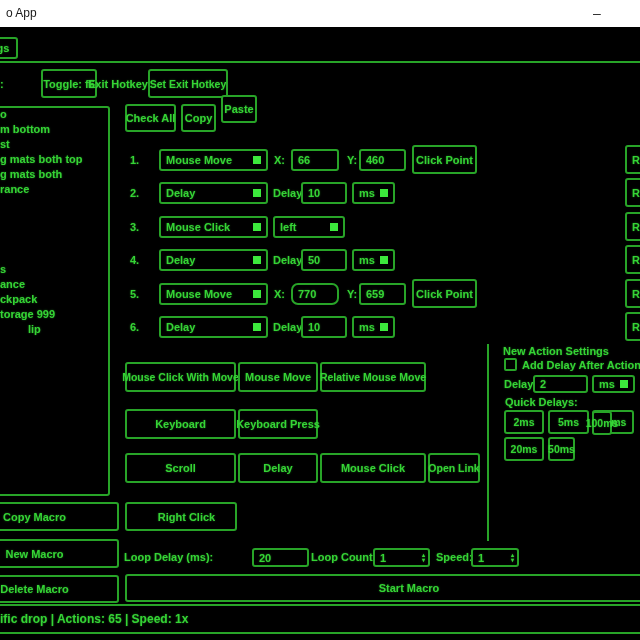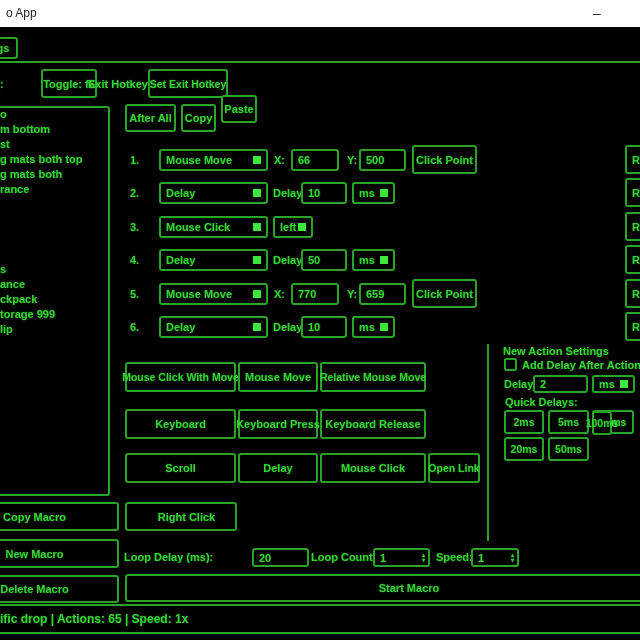--- a/index.html
+++ b/index.html
@@ -47,35 +47,35 @@
   <span class="lbl" style="left:0;top:108px;">o</span>
   <span class="lbl" style="left:0;top:123px;">m bottom</span>
   <span class="lbl" style="left:0;top:138px;">st</span>
   <span class="lbl" style="left:0;top:153px;">g mats both top</span>
   <span class="lbl" style="left:0;top:168px;">g mats both</span>
   <span class="lbl" style="left:0;top:183px;">rance</span>
   <span class="lbl" style="left:0;top:263px;">s</span>
   <span class="lbl" style="left:0;top:278px;">ance</span>
   <span class="lbl" style="left:0;top:293px;">ckpack</span>
   <span class="lbl" style="left:0;top:308px;">torage 999</span>
-  <span class="lbl" style="left:0;top:323px;">lip</span>
+  <span class="lbl" style="left:0;top:323px;padding-left:28px;">lip</span>
 
-  <div class="box" style="left:125px;top:104px;width:51px;height:28px;">After All</div>
+  <div class="box" style="left:125px;top:104px;width:51px;height:28px;">Check All</div>
   <div class="box" style="left:181px;top:104px;width:35px;height:28px;">Copy</div>
   <div class="box" style="left:221px;top:95px;width:36px;height:28px;">Paste</div>
 
   <span class="lbl" style="left:130px;top:154px;">1.</span>
   <div class="box left-al" style="left:159px;top:149px;width:109px;height:22px;padding-right:16px;">
     <span>Mouse Move</span>
     <span class="sq"></span>
   </div>
   <span class="lbl" style="left:274px;top:154px;">X:</span>
   <div class="box left-al" style="left:291px;top:149px;width:48px;height:22px;">66</div>
   <span class="lbl" style="left:347px;top:154px;">Y:</span>
-  <div class="box left-al" style="left:359px;top:149px;width:47px;height:22px;">500</div>
+  <div class="box left-al" style="left:359px;top:149px;width:47px;height:22px;">460</div>
   <div class="box" style="left:412px;top:145px;width:65px;height:29px;">Click Point</div>
   <div class="box left-al" style="left:625px;top:145px;width:50px;height:29px;">R</div>
 
   <span class="lbl" style="left:130px;top:187px;">2.</span>
   <div class="box left-al" style="left:159px;top:182px;width:109px;height:22px;padding-right:16px;">
     <span>Delay</span>
     <span class="sq"></span>
   </div>
   <span class="lbl" style="left:273px;top:187px;">Delay</span>
   <div class="box left-al" style="left:301px;top:182px;width:46px;height:22px;">10</div>
@@ -83,21 +83,21 @@
     <span>ms</span>
     <span class="sq"></span>
   </div>
   <div class="box left-al" style="left:625px;top:178px;width:50px;height:29px;">R</div>
 
   <span class="lbl" style="left:130px;top:221px;">3.</span>
   <div class="box left-al" style="left:159px;top:216px;width:109px;height:22px;padding-right:16px;">
     <span>Mouse Click</span>
     <span class="sq"></span>
   </div>
-  <div class="box left-al" style="left:273px;top:216px;width:40px;height:22px;padding-right:25px;">
+  <div class="box left-al" style="left:273px;top:216px;width:72px;height:22px;padding-right:25px;">
     <span>left</span>
     <span class="sq"></span>
   </div>
   <div class="box left-al" style="left:625px;top:212px;width:50px;height:29px;">R</div>
 
   <span class="lbl" style="left:130px;top:254px;">4.</span>
   <div class="box left-al" style="left:159px;top:249px;width:109px;height:22px;padding-right:16px;">
     <span>Delay</span>
     <span class="sq"></span>
   </div>
@@ -108,21 +108,21 @@
     <span class="sq"></span>
   </div>
   <div class="box left-al" style="left:625px;top:245px;width:50px;height:29px;">R</div>
 
   <span class="lbl" style="left:130px;top:288px;">5.</span>
   <div class="box left-al" style="left:159px;top:283px;width:109px;height:22px;padding-right:16px;">
     <span>Mouse Move</span>
     <span class="sq"></span>
   </div>
   <span class="lbl" style="left:274px;top:288px;">X:</span>
-  <div class="box left-al" style="left:291px;top:283px;width:48px;height:22px;">770</div>
+  <div class="box left-al" style="left:291px;top:283px;width:48px;height:22px;border-radius:7px;">770</div>
   <span class="lbl" style="left:347px;top:288px;">Y:</span>
   <div class="box left-al" style="left:359px;top:283px;width:47px;height:22px;">659</div>
   <div class="box" style="left:412px;top:279px;width:65px;height:29px;">Click Point</div>
   <div class="box left-al" style="left:625px;top:279px;width:50px;height:29px;">R</div>
 
   <span class="lbl" style="left:130px;top:321px;">6.</span>
   <div class="box left-al" style="left:159px;top:316px;width:109px;height:22px;padding-right:16px;">
     <span>Delay</span>
     <span class="sq"></span>
   </div>
@@ -133,21 +133,20 @@
     <span class="sq"></span>
   </div>
   <div class="box left-al" style="left:625px;top:312px;width:50px;height:29px;">R</div>
 
   <div class="box small" style="left:125px;top:362px;width:111px;height:30px;">Mouse Click With Move</div>
   <div class="box" style="left:238px;top:362px;width:80px;height:30px;">Mouse Move</div>
   <div class="box small" style="left:320px;top:362px;width:106px;height:30px;">Relative Mouse Move</div>
 
   <div class="box" style="left:125px;top:409px;width:111px;height:30px;">Keyboard</div>
   <div class="box" style="left:238px;top:409px;width:80px;height:30px;">Keyboard Press</div>
-  <div class="box" style="left:320px;top:409px;width:106px;height:30px;">Keyboard Release</div>
 
   <div class="box" style="left:125px;top:453px;width:111px;height:30px;">Scroll</div>
   <div class="box" style="left:238px;top:453px;width:80px;height:30px;">Delay</div>
   <div class="box" style="left:320px;top:453px;width:106px;height:30px;">Mouse Click</div>
   <div class="box small" style="left:428px;top:453px;width:52px;height:30px;">Open Link</div>
 
   <div class="box" style="left:125px;top:502px;width:112px;height:29px;padding-left:11px;">Right Click</div>
 
   <div class="vline" style="left:487px;top:344px;height:197px;"></div>
 
@@ -158,21 +157,21 @@
   <div class="box left-al" style="left:533px;top:375px;width:55px;height:18px;">2</div>
   <div class="box left-al" style="left:592px;top:375px;width:43px;height:18px;padding-right:15px;">
     <span>ms</span>
     <span class="sq"></span>
   </div>
   <span class="lbl" style="left:505px;top:396px;">Quick Delays:</span>
   <div class="box small" style="left:504px;top:410px;width:40px;height:24px;">2ms</div>
   <div class="box small" style="left:548px;top:410px;width:41px;height:24px;">5ms</div>
   <div class="box small" style="left:592px;top:410px;width:42px;height:24px;">10ms</div>
   <div class="box small" style="left:504px;top:437px;width:40px;height:24px;">20ms</div>
-  <div class="box small" style="left:548px;top:437px;width:41px;height:24px;">50ms</div>
+  <div class="box small" style="left:548px;top:437px;width:27px;height:24px;">50ms</div>
   <div class="box small" style="left:592px;top:411px;width:20px;height:24px;">100ms</div>
 
   <div class="box" style="left:-50px;top:502px;width:169px;height:29px;">Copy Macro</div>
   <div class="box" style="left:-50px;top:539px;width:169px;height:29px;">New Macro</div>
   <div class="box" style="left:-50px;top:575px;width:169px;height:28px;">Delete Macro</div>
 
   <span class="lbl" style="left:124px;top:551px;">Loop Delay (ms):</span>
   <div class="box left-al" style="left:252px;top:548px;width:57px;height:19px;">20</div>
   <span class="lbl" style="left:311px;top:551px;">Loop Count:</span>
   <div class="box left-al" style="left:373px;top:548px;width:57px;height:19px;">

